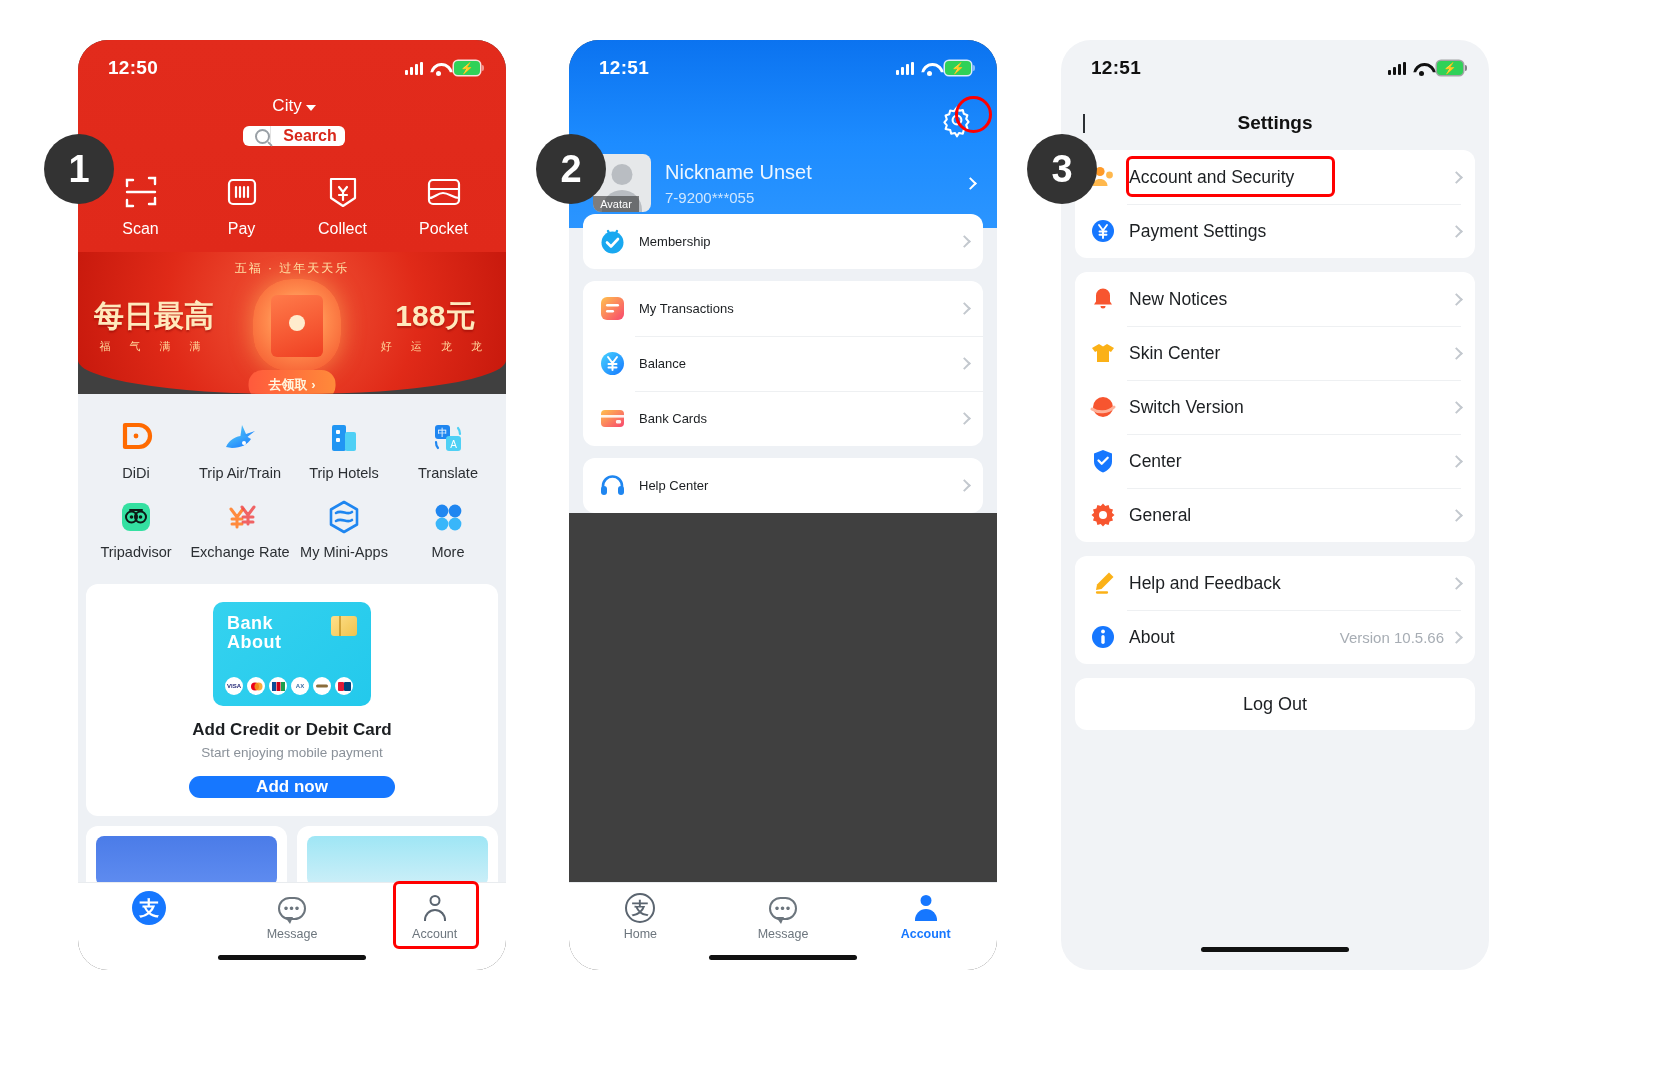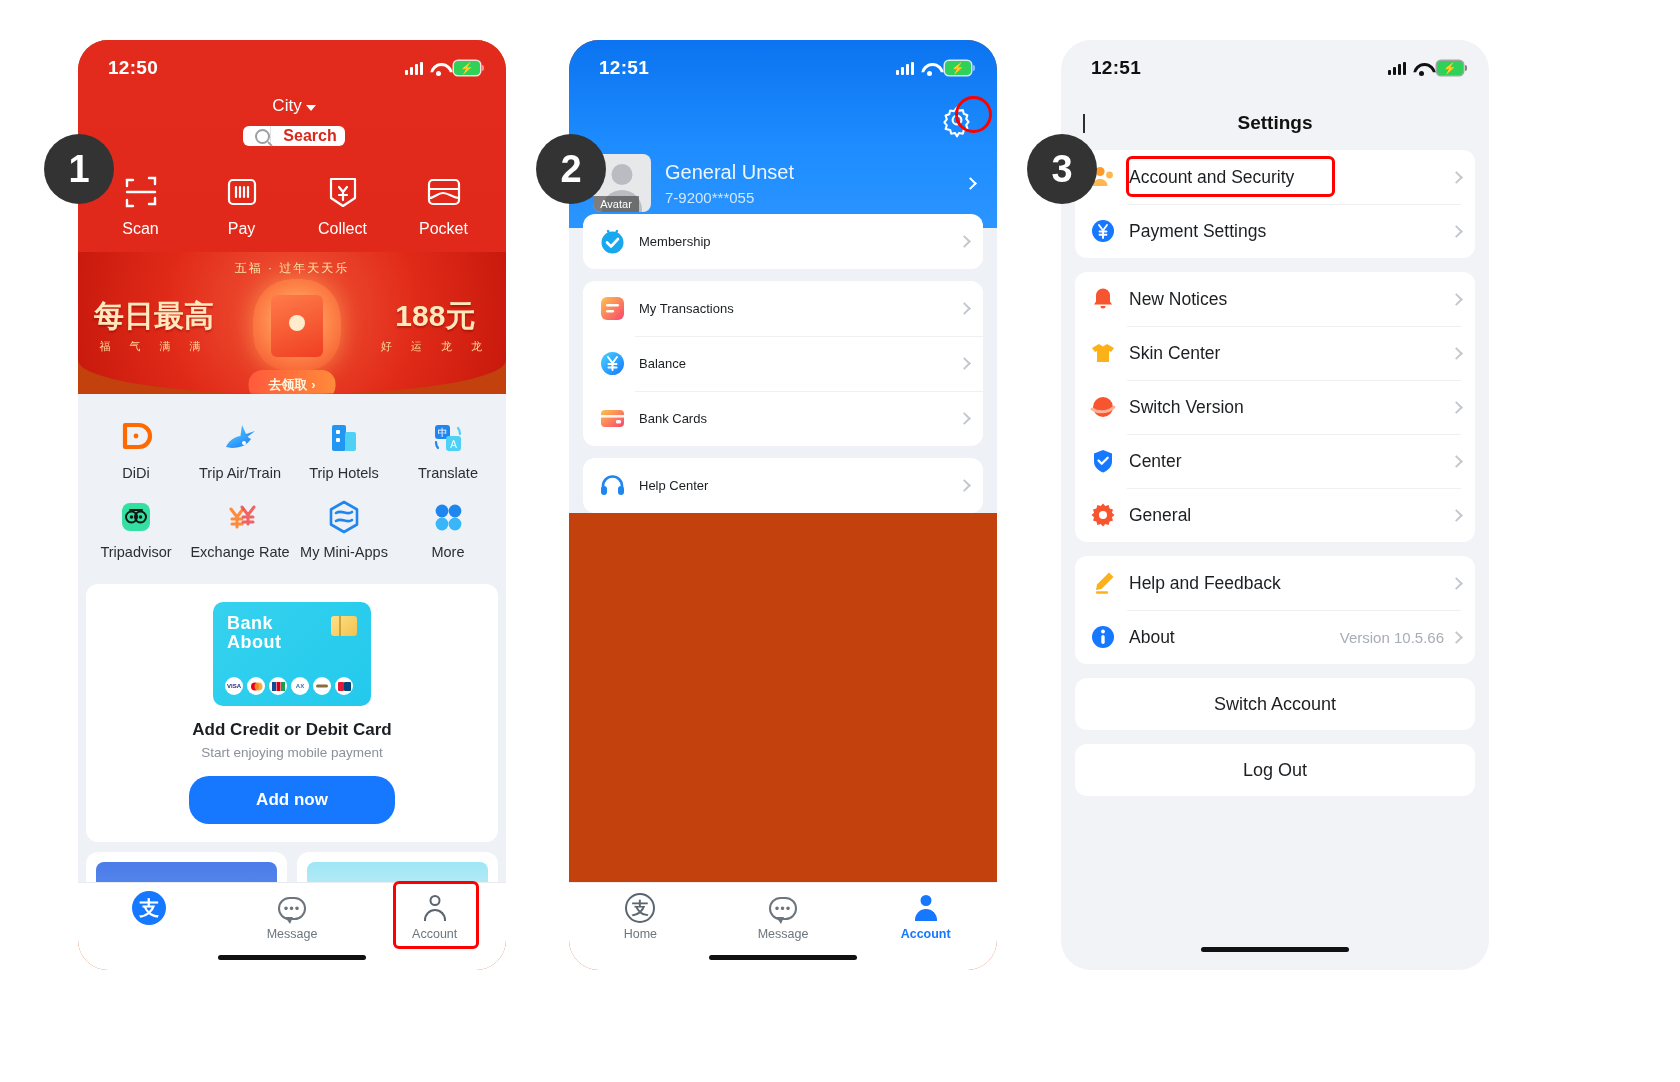--- a/index.html
+++ b/index.html
@@ -11,21 +11,21 @@
     overflow: hidden;
   }
   .stage { position: relative; width: 1680px; height: 1082px; }
 
   
   .phone {
     position: absolute;
     width: 428px; height: 930px;
     border-radius: 30px;
     overflow: hidden;
-    background: #c2410c;
+    background: #404040;
   }
   #phone1 { left: 78px;  top: 40px; }
   #phone2 { left: 569px; top: 40px; }
   #phone3 { left: 1061px; top: 40px; }
 
   
   .statusbar {
     height: 56px;
     display: flex; align-items: center; justify-content: space-between;
     padding: 0 26px 0 30px;
@@ -156,21 +156,21 @@
   .bankcard .chip::after{content:"";position:absolute;left:8px;top:0;width:1.5px;height:20px;background:rgba(180,130,20,.6);}
   .bc-logos { position:absolute; left:12px; bottom:11px; display:flex; gap:4px;}
   .bc-logos span {
     width:18px;height:18px;border-radius:50%;background:#fff;
     display:flex;align-items:center;justify-content:center;font-size:6px;font-weight:bold;
   }
   .card-white .cw-t { font-size:17px; font-weight:bold; color:#1c1f22; margin-top:14px;}
   .card-white .cw-s { font-size:13.5px; color:#8a9199; margin-top:5px;}
   .btn-blue {
     display:block; width: 206px; margin: 16px auto 0; background:#1677ff; color:#fff;
-    border:none; border-radius:20px; height:48px; font-size:17px; font-weight:bold;
+    border:none; border-radius:20px; height:22px; font-size:17px; font-weight:bold;
     font-family: inherit; cursor:pointer;
   }
   .p1-promos { display:flex; gap:10px; padding: 0 8px; }
   .p1-promo { flex:1; background:#fff; border-radius:12px; height:70px; padding:10px; overflow:hidden;}
   .p1-promo .pm-in { width:100%; height:100%; border-radius:8px;}
   .pm-a { background: linear-gradient(180deg,#4b7ce8 0%,#5f8cf0 100%); position:relative;}
   .pm-b { background: linear-gradient(180deg,#9fe6f5 0%,#cdeff8 100%); position:relative;}
 
   
   .tabbar {
@@ -555,21 +555,21 @@
         </svg>
       </div>
 
       <div class="p2-user">
         <div class="avatar">
           <span class="a-head"></span>
             <span class="a-body"></span>
           <span class="a-tag">Avatar</span>
         </div>
         <div style="flex:1">
-          <div class="p2-name">General Unset</div>
+          <div class="p2-name">Nickname Unset</div>
           <div class="p2-phone">7-9200***055</div>
         </div>
         <span class="chev-w"><span class="chev white"></span></span>
       </div>
     </div>
 
     <div class="p2-body">
 
       <div class="p2-group">
         <div class="p2-row">
@@ -797,21 +797,20 @@
                 <circle cx="13" cy="7.5" r="1.9" fill="#fff"></circle>
                 <rect x="11.3" y="11" width="3.4" height="9" rx="1.7" fill="#fff"></rect>
               </svg>
           </span>
           <span class="rl">About</span>
           <span class="rv">Version 10.5.66</span>
           <span class="chev"></span>
         </div>
       </div>
 
-      <div class="p3-action">Switch Account</div>
       <div class="p3-action">Log Out</div>
     </div>
 
     <div class="home-ind" style="bottom:18px;"></div>
   </div>
 
   <div class="hl" id="hl-account"></div>
   <div class="hl" id="hl-gear"></div>
   <div class="hl" id="hl-accsec"></div>
 

